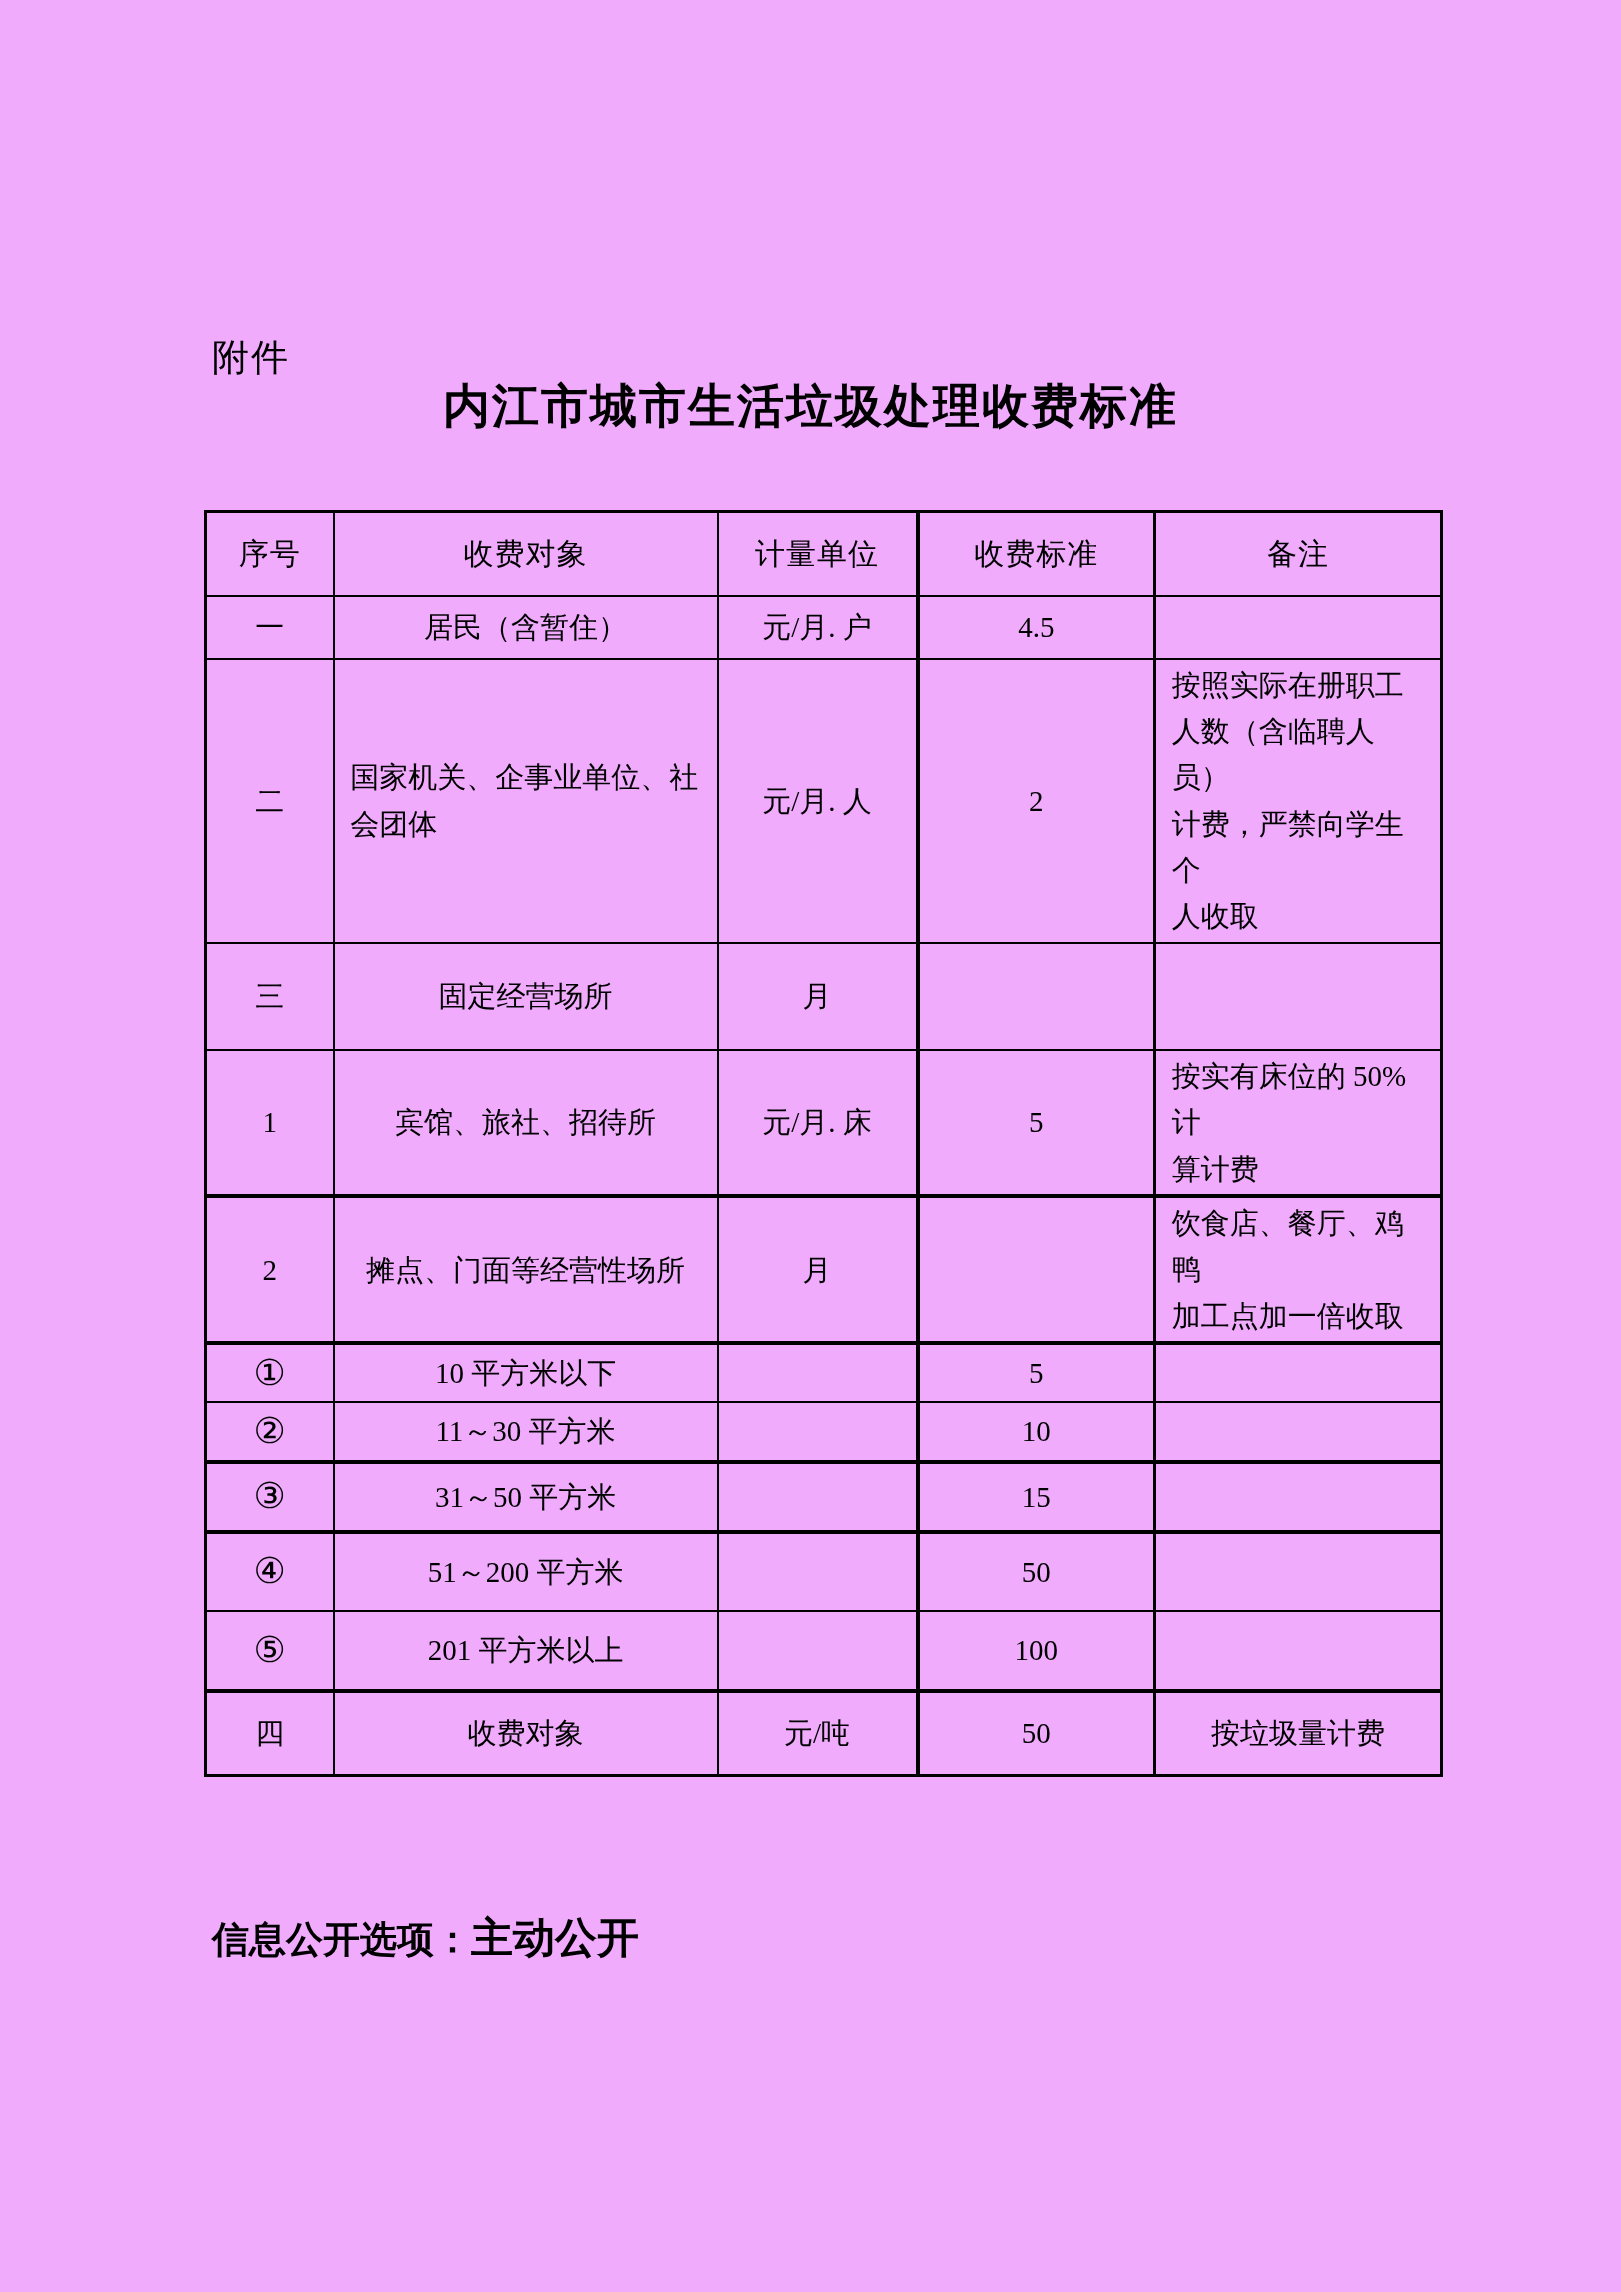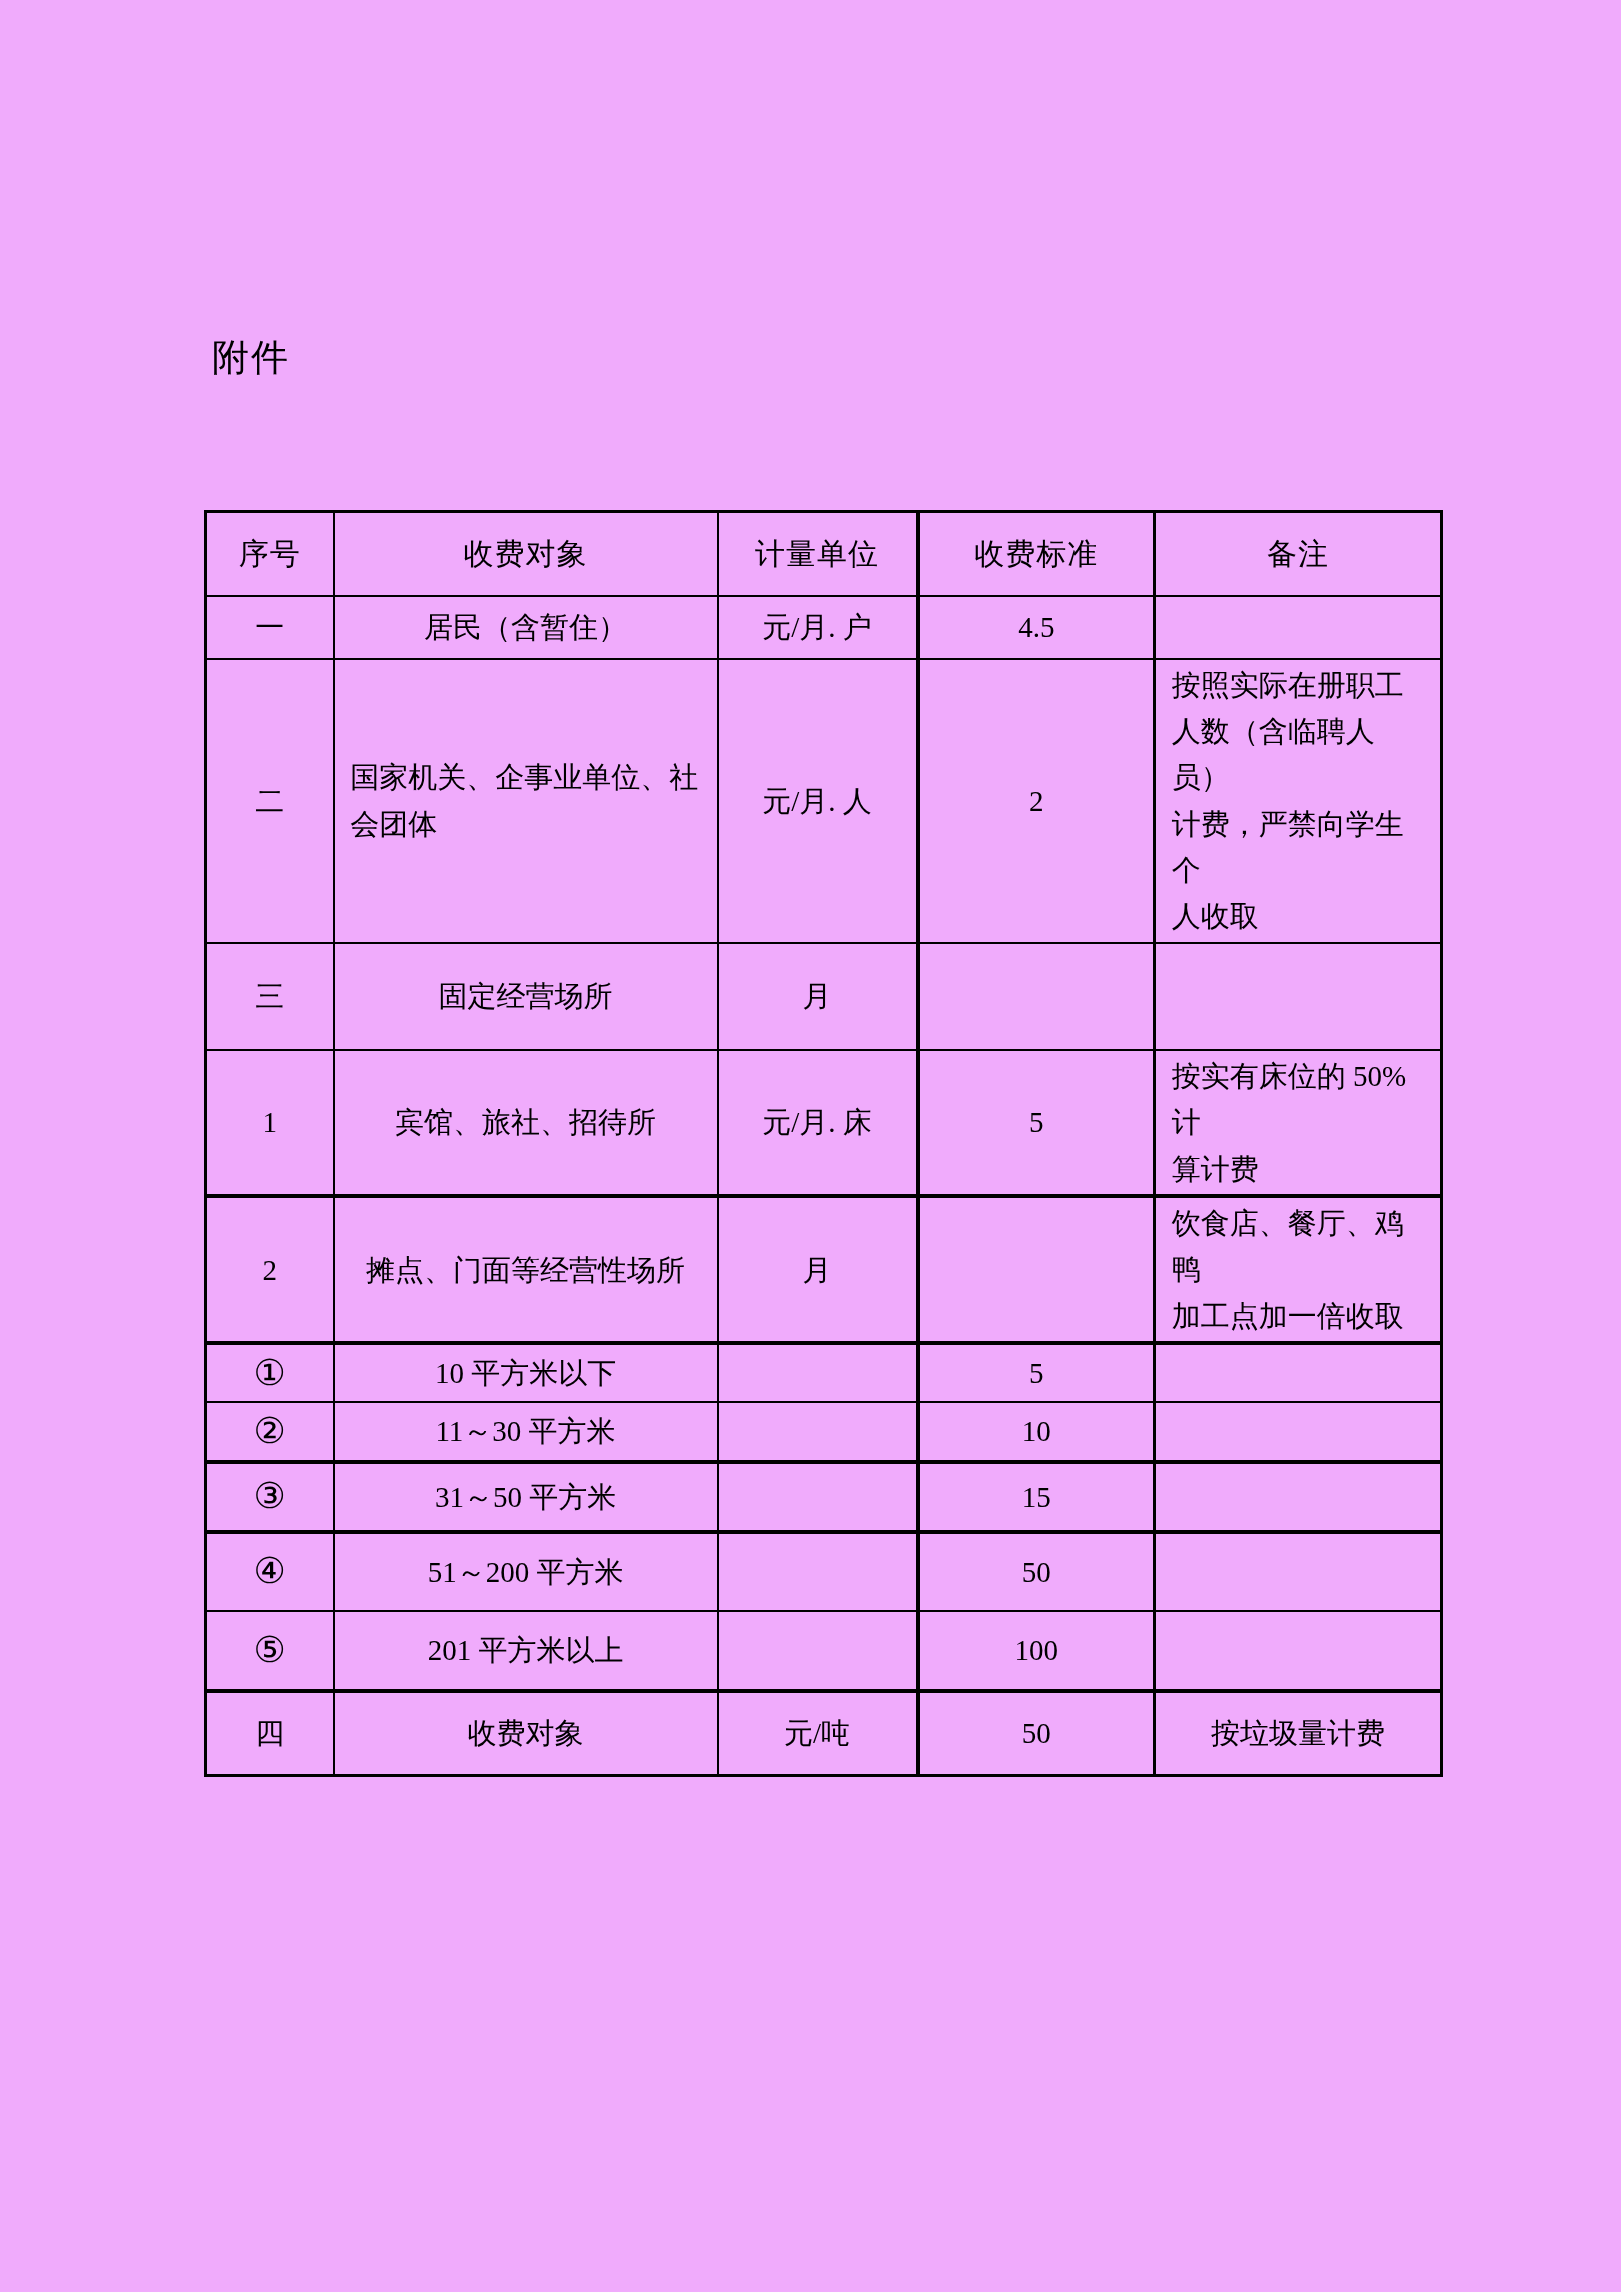--- a/index.html
+++ b/index.html
@@ -71,20 +71,21 @@
     font-weight:bold;font-size:42px;
   }
 </style>
 </head>
 <body>
 
 <div class="page">
 
   <div class="attachment">附件</div>
 
+  <div class="doc-title">内江市城市生活垃圾处理收费标准</div>
 
   <div class="table-wrap">
     <table class="fee-table">
       <colgroup>
         <col style="width:128px">
         <col style="width:384px">
         <col style="width:200px">
         <col style="width:237px">
         <col style="width:287px">
       </colgroup>
@@ -178,15 +179,18 @@
             <td>四</td>
             <td>收费对象</td>
             <td>元/吨</td>
             <td>50</td>
             <td>按垃圾量计费</td>
           </tr>
         </tbody>
     </table>
   </div>
 
+  <div class="footer-line">
+    <span class="footer-prefix">信息公开选项：</span><span class="footer-value">主动公开</span>
+  </div>
 
 </div>
 
 
 </body></html>

